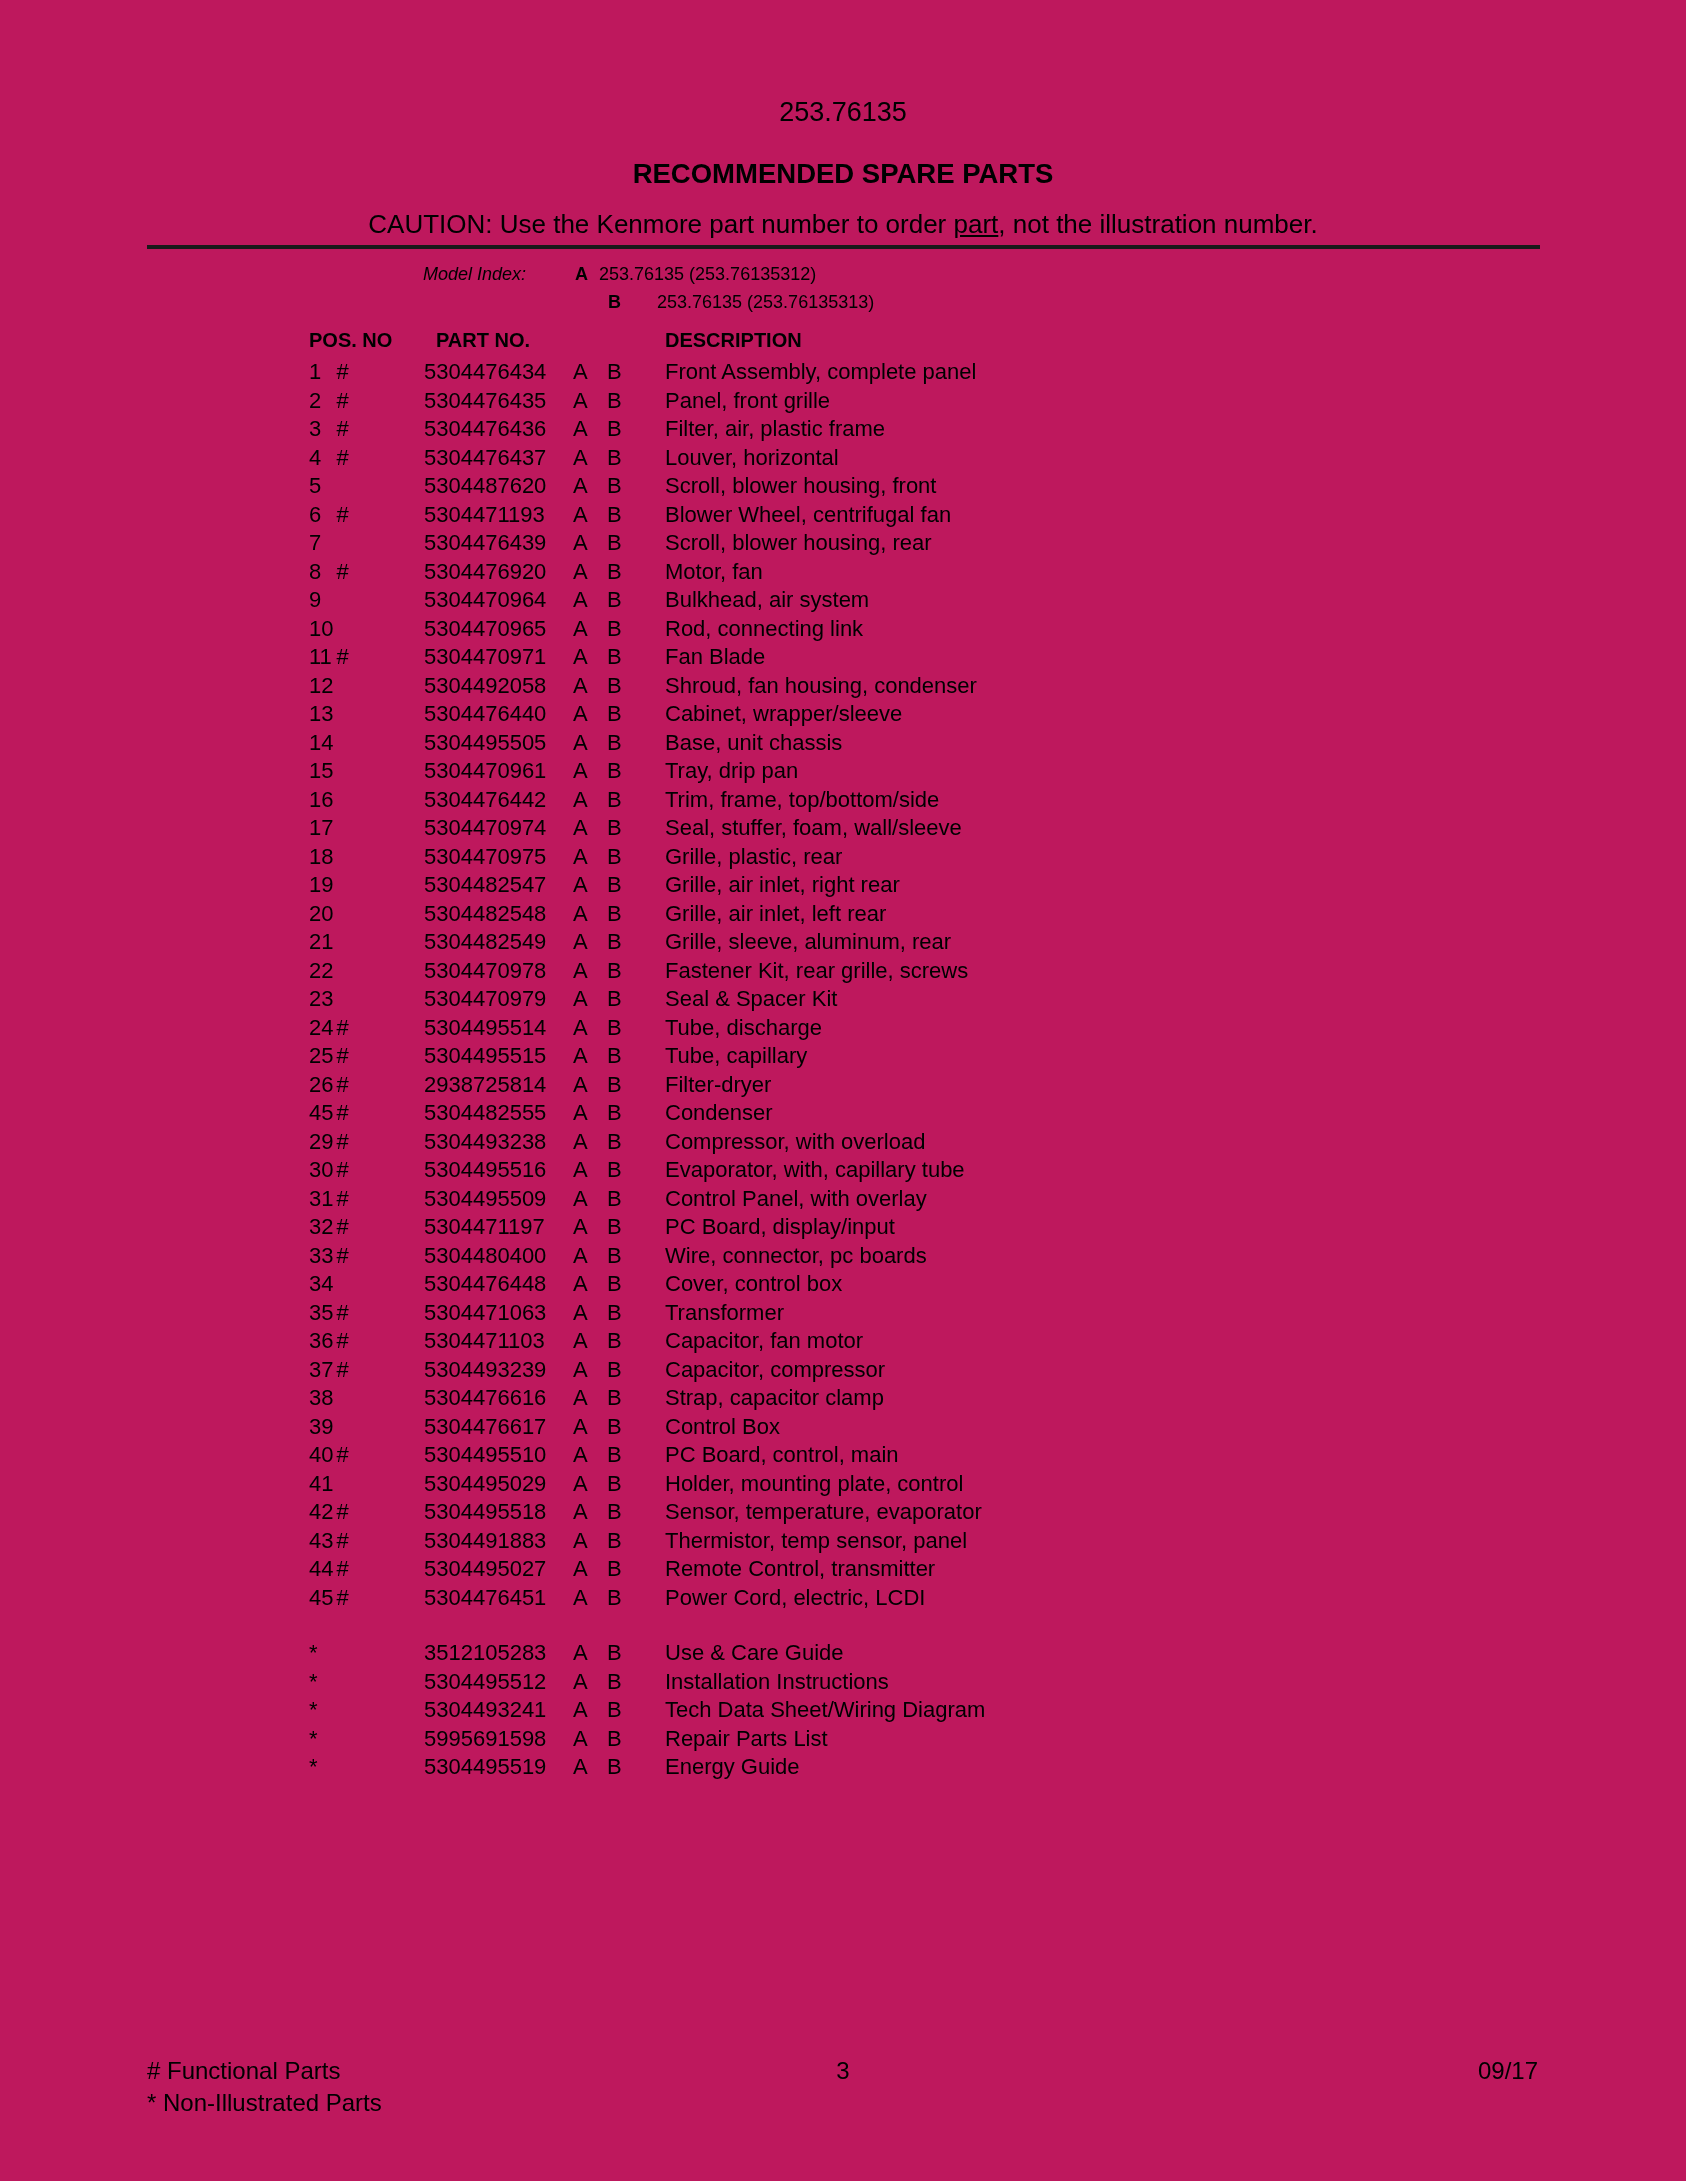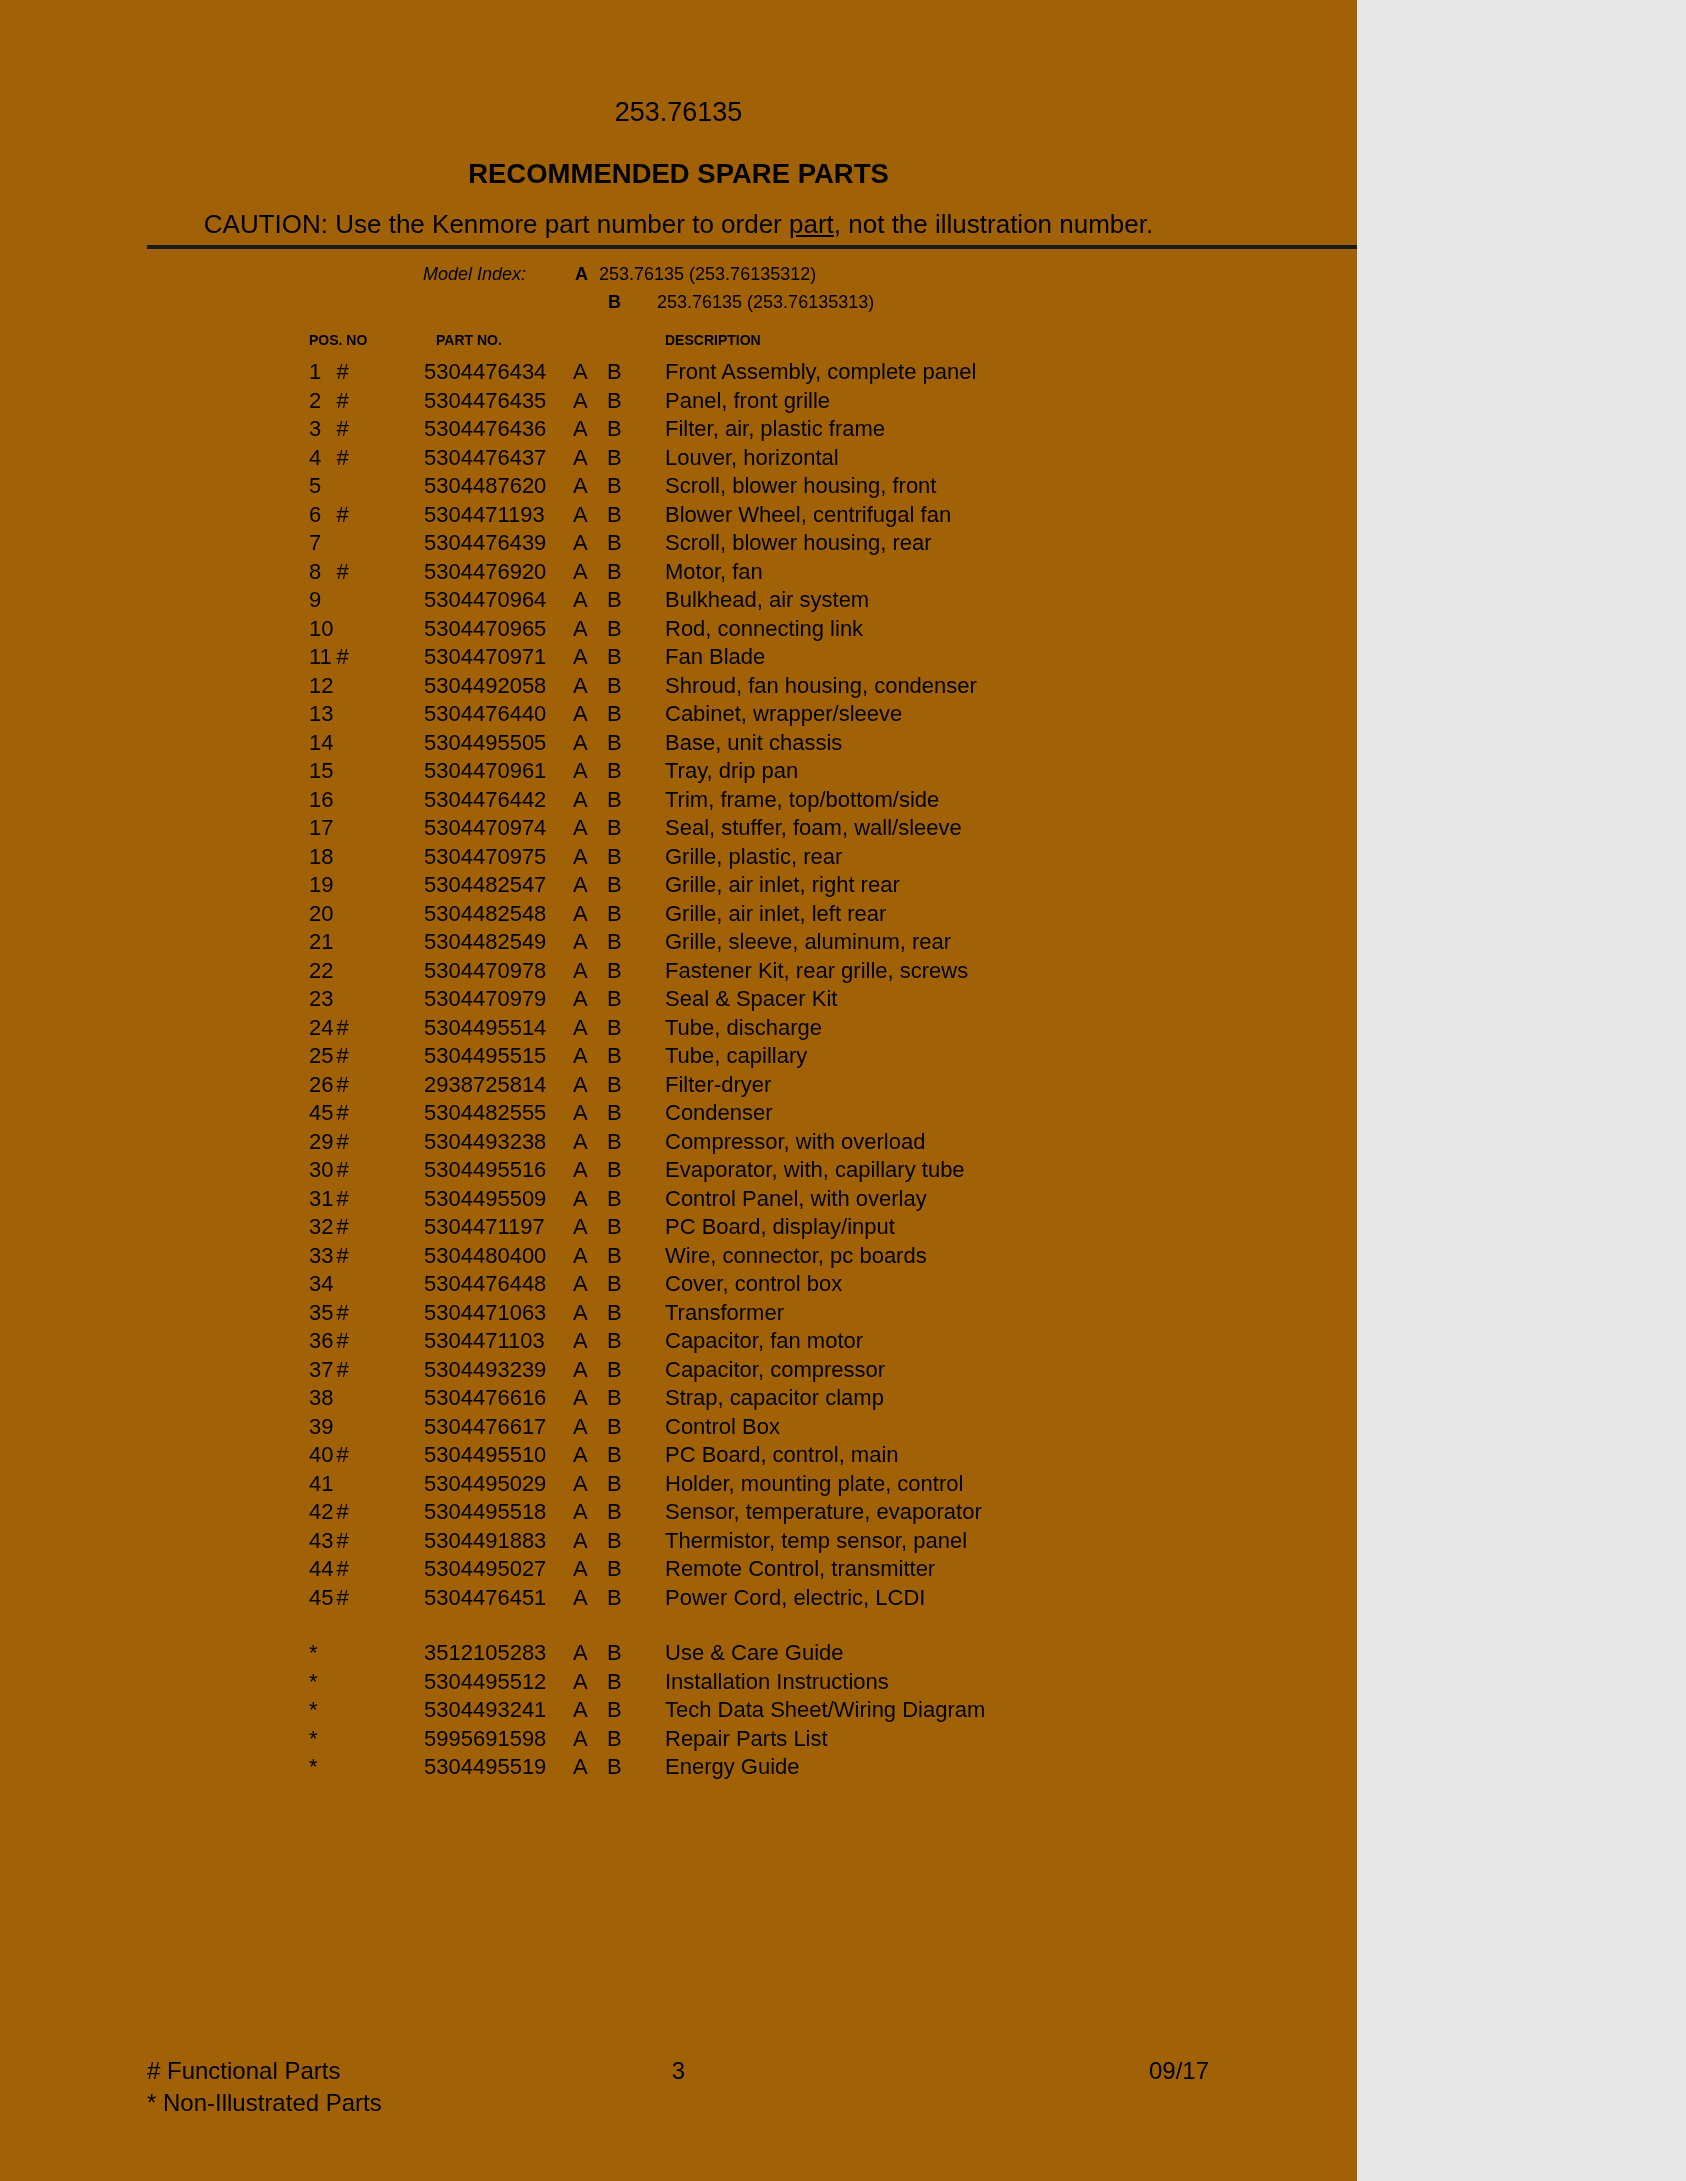--- a/index.html
+++ b/index.html
@@ -1,19 +1,19 @@
 <!DOCTYPE html>
 <html style="font-size:14.7px"><head>
 <meta charset="utf-8">
 <style>
   html,body { margin:0; padding:0; background:#e8e8e8; }
   .page {
     position:relative;
-    width:1357px; height:2182px;
-    background:#a16207;
+    width:1686px; height:2182px;
+    background:#be185d;
     font-family:"Liberation Sans", sans-serif;
     color:#000;
     overflow:hidden;
   }
   .doc-model {
     position:absolute; top:99px; left:0; right:0;
     text-align:center; font-size:27px; line-height:1;
   }
   .doc-title {
     position:absolute; top:160px; left:0; right:0;
@@ -32,21 +32,21 @@
   .mi-line1 { top:265px; }
   .mi-line2 { top:293px; }
   .mi-label { font-style:italic; }
   .mi-letter { font-weight:bold; }
   .mi-line1 .mi-letter { position:absolute; left:152px; }
   .mi-line1 .mi-value  { position:absolute; left:176px; white-space:nowrap; }
   .mi-line2 .mi-letter { position:absolute; left:185px; }
   .mi-line2 .mi-value  { position:absolute; left:209px; white-space:nowrap;margin-left:25px; }
   .thead {
     position:absolute; left:309px; top:326px; height:28.5px; width:1102px;
-    font-weight:bold; font-size:14px; line-height:28.5px;
+    font-weight:bold; font-size:20px; line-height:28.5px;
   }
   .thead span { position:absolute; white-space:nowrap; }
   .h-pos  { left:0; }
   .h-part { left:127px; }
   .h-desc { left:356px; }
   .rows { position:absolute; left:309px; width:1194px; font-size:22px; }
   .rows-main  { top:358px; }
   .rows-extra { top:1639px; }
   .row { position:relative; height:28.5px; line-height:28.5px; }
   .row span { position:absolute; white-space:nowrap; }

